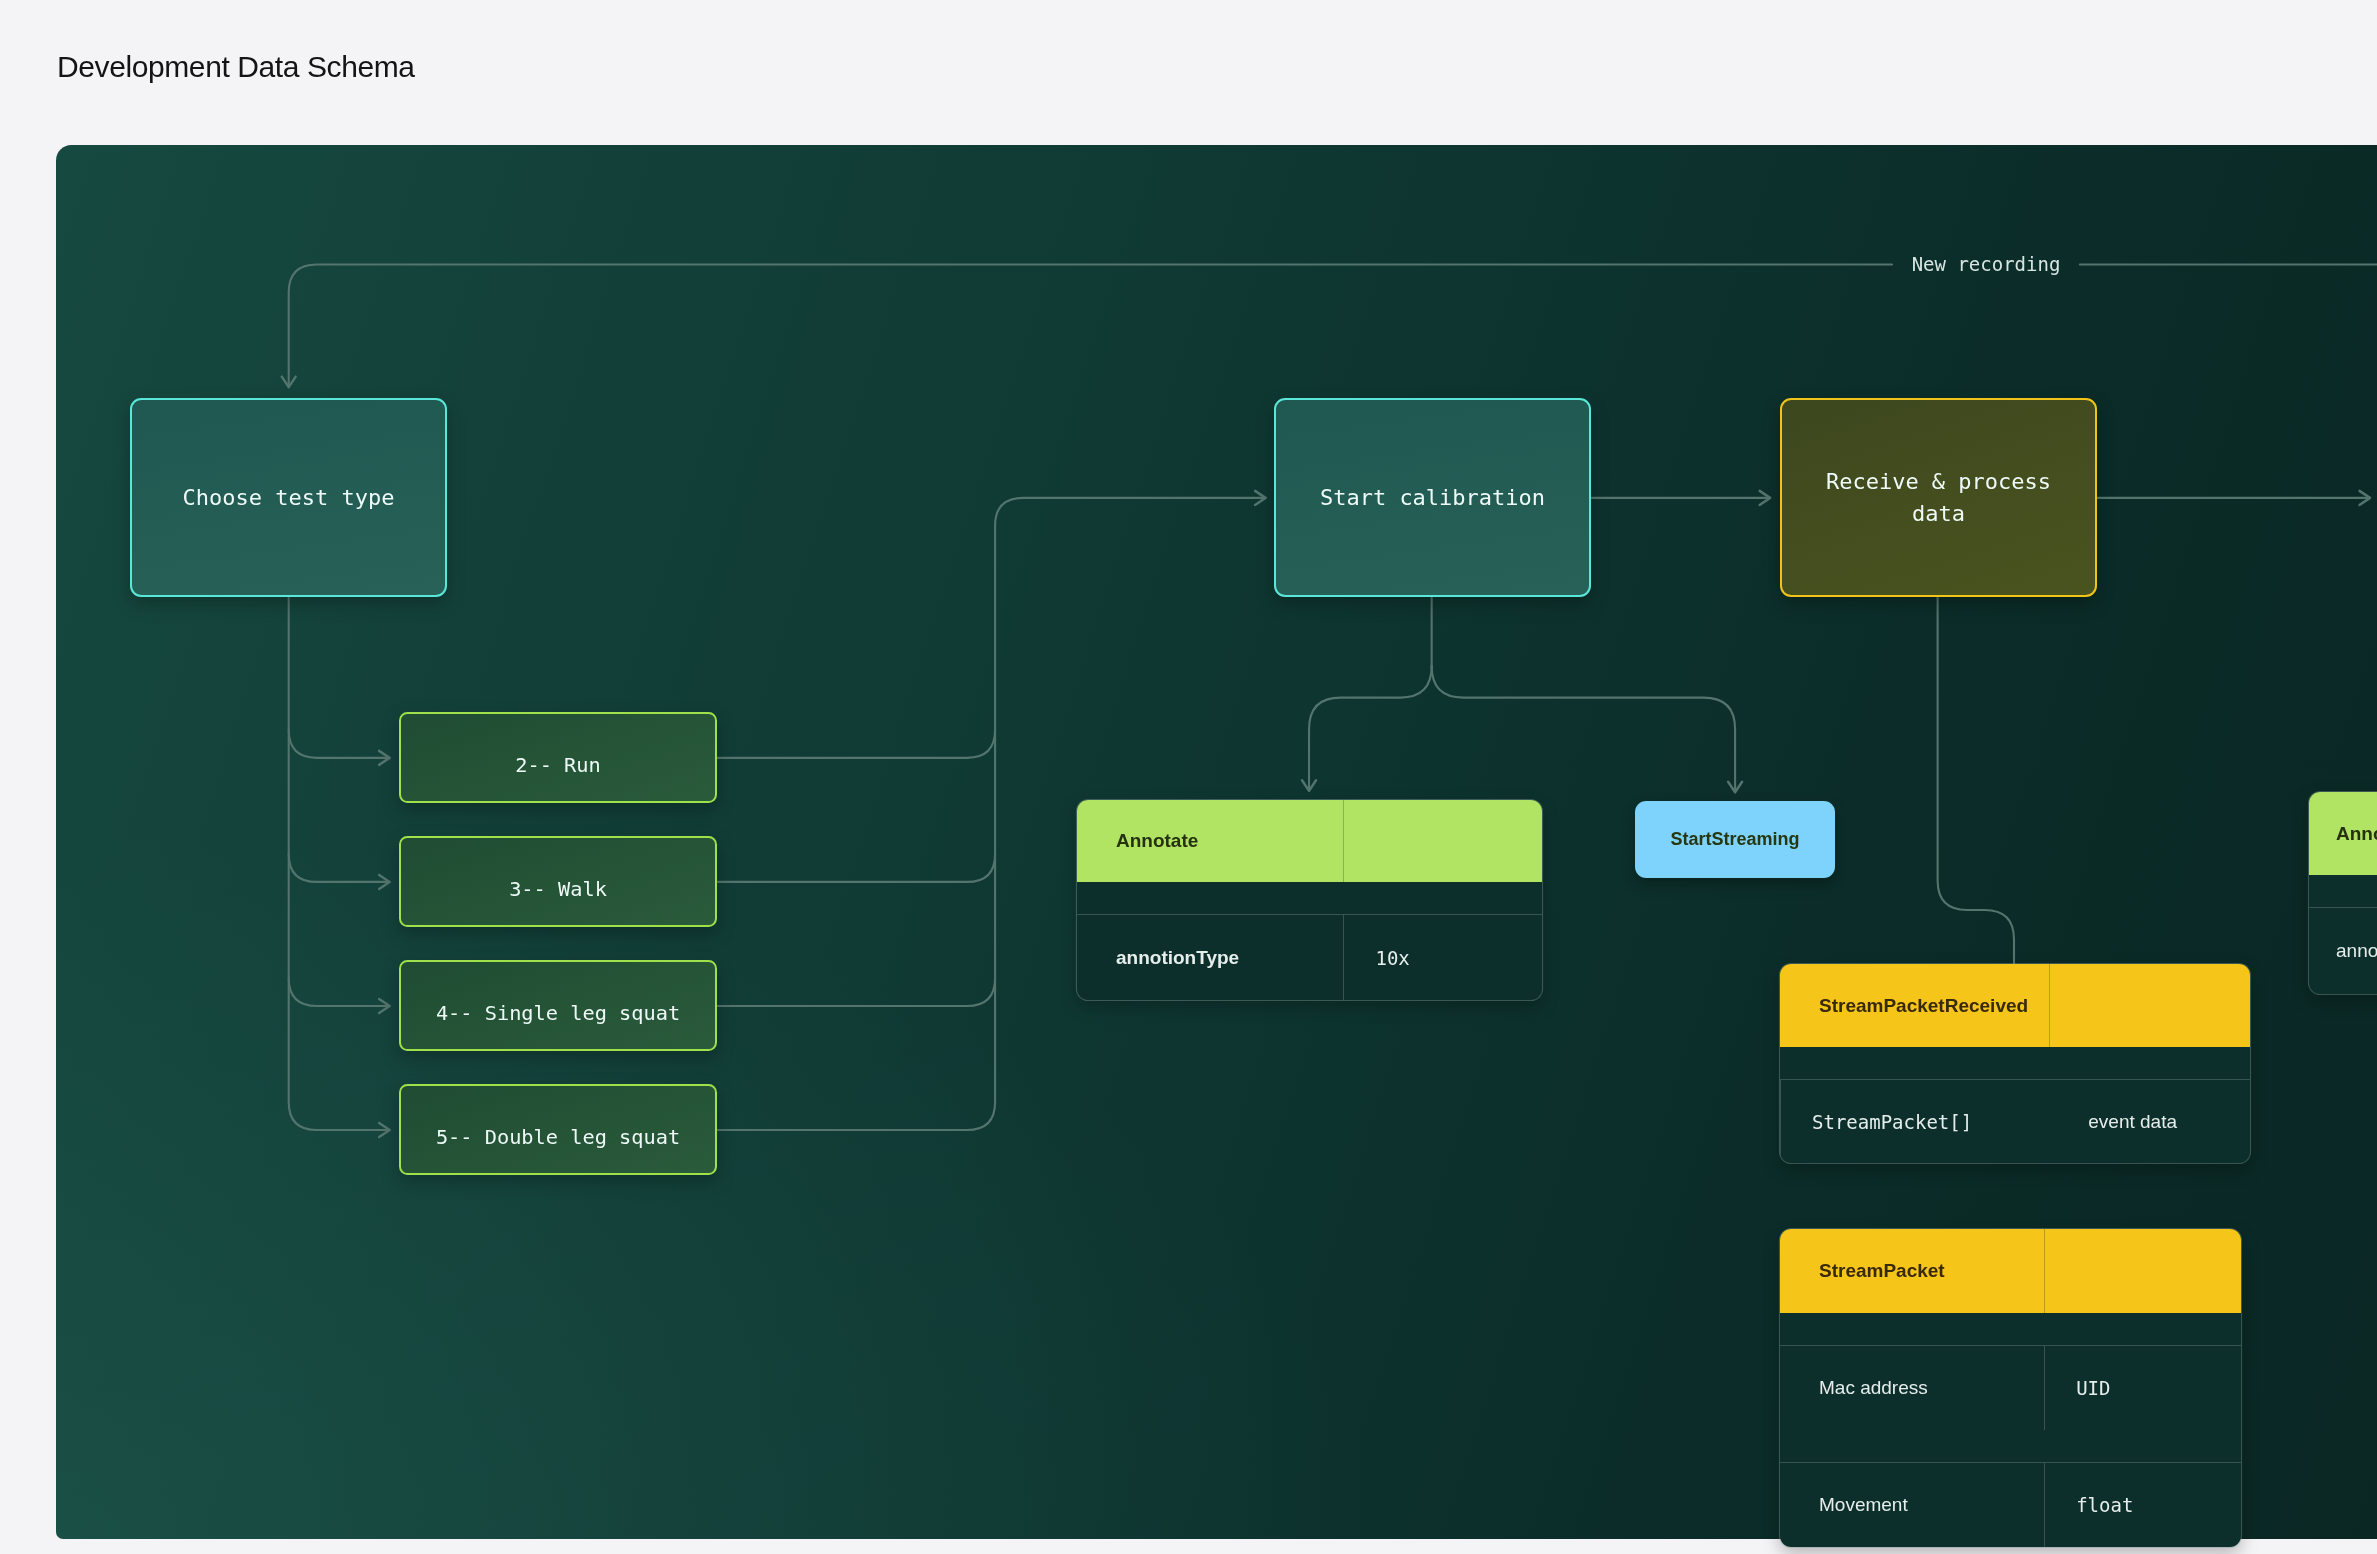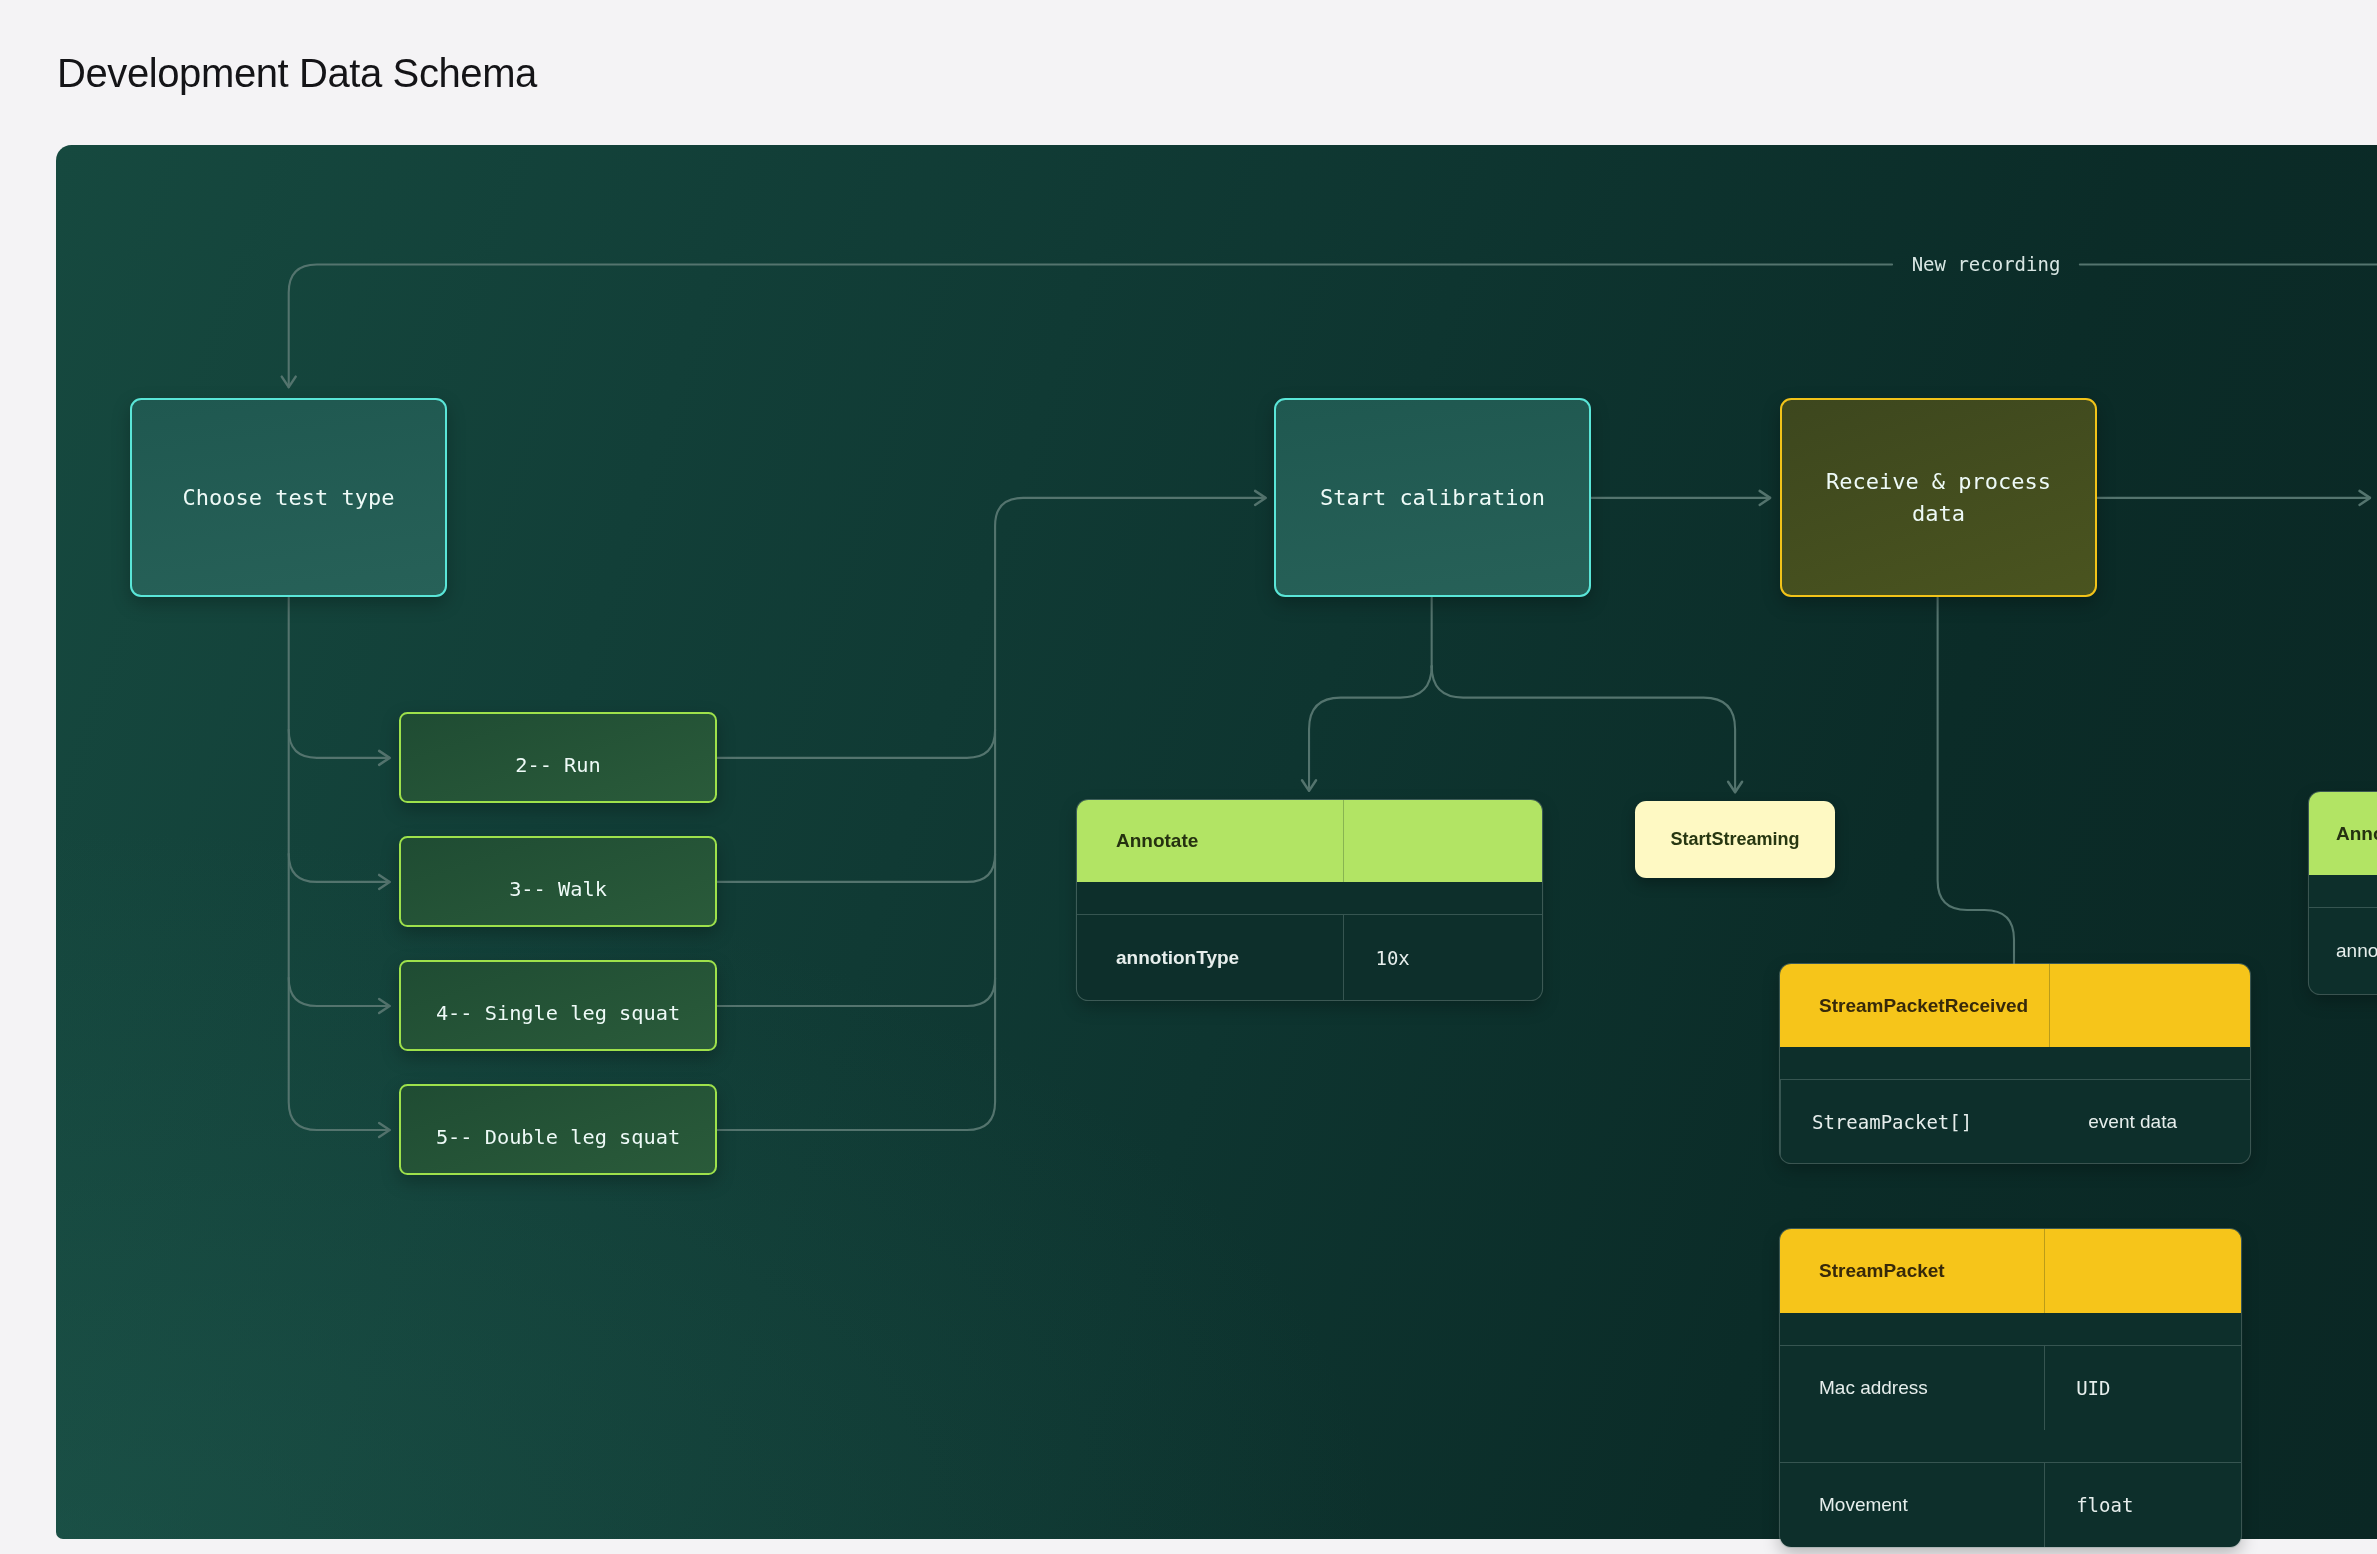--- a/index.html
+++ b/index.html
@@ -1,20 +1,20 @@
 <!DOCTYPE html>
 <html style="font-size:11.2px"><head>
 <meta charset="utf-8">
 <style>
   html,body{margin:0;padding:0;background:#f4f3f5;}
   #canvas{position:relative;width:2377px;height:1555px;overflow:hidden;
           font-family:"Liberation Sans",sans-serif;}
   .mono{font-family:"DejaVu Sans Mono","Liberation Mono",monospace;}
 
-  #page-title{position:absolute;left:57px;top:49px;font-size:40px;line-height:1.2;
+  #page-title{position:absolute;left:57px;top:49px;font-size:30px;line-height:1.2;
               font-weight:400;color:#141417;letter-spacing:-0.4px;}
 
   #panel{position:absolute;left:56px;top:145px;width:2321px;height:1394px;
          border-radius:15.4px 0 0 7px;
          background:
            radial-gradient(95% 85% at 0% 100%, rgba(36,99,86,0.40) 0%, rgba(36,99,86,0) 60%),
            linear-gradient(108deg,#16493f 0%,#123f38 25%,#0e3530 52%,#0b2c28 75%,#0a2724 100%);}
 
   svg.edges{position:absolute;left:0;top:0;width:2377px;height:1555px;pointer-events:none;}
   .edge{stroke:#54746e;stroke-width:3;fill:none;stroke-linecap:round;}
@@ -25,21 +25,21 @@
   .node .lbl{font-size:22px;line-height:1.45;}
   .teal{background:linear-gradient(172deg,#1f5850 0%,#276158 100%);
         border:2.1px solid #5AE6D8;border-radius:11.2px;}
   .olive{background:linear-gradient(162deg,#3d471e 0%,#4a541f 100%);
          border:2.1px solid #F2C319;border-radius:11.2px;}
   .option{background:linear-gradient(162deg,#1f4c33 0%,#2a5b3a 100%);
           border:2.1px solid #9EE14B;border-radius:8.4px;}
   .option .lbl{font-size:20.3px;margin-top:16px;}
 
   .pill{position:absolute;display:flex;align-items:center;justify-content:center;
-        background:#fef9c3;border-radius:11.2px;color:#273711;
+        background:#7dd3fc;border-radius:11.2px;color:#273711;
         font-weight:700;font-size:18px;box-shadow:0 5.6px 14px rgba(0,0,0,0.28);}
 
   .edge-label{position:absolute;display:flex;align-items:center;justify-content:center;
               color:#d8e6e3;font-size:19px;}
 
   .table{position:absolute;border-radius:11.2px;overflow:hidden;background:#0d2f2b;
          box-shadow:0 0 0 1.1px rgba(136,160,155,0.40),0 7px 17px rgba(0,0,0,0.25);}
   .thead,.trow{display:grid;grid-template-columns:57.3% 42.7%;}
   .thead{color:#253110;}
   .thead.green{background:#B2E464;}

